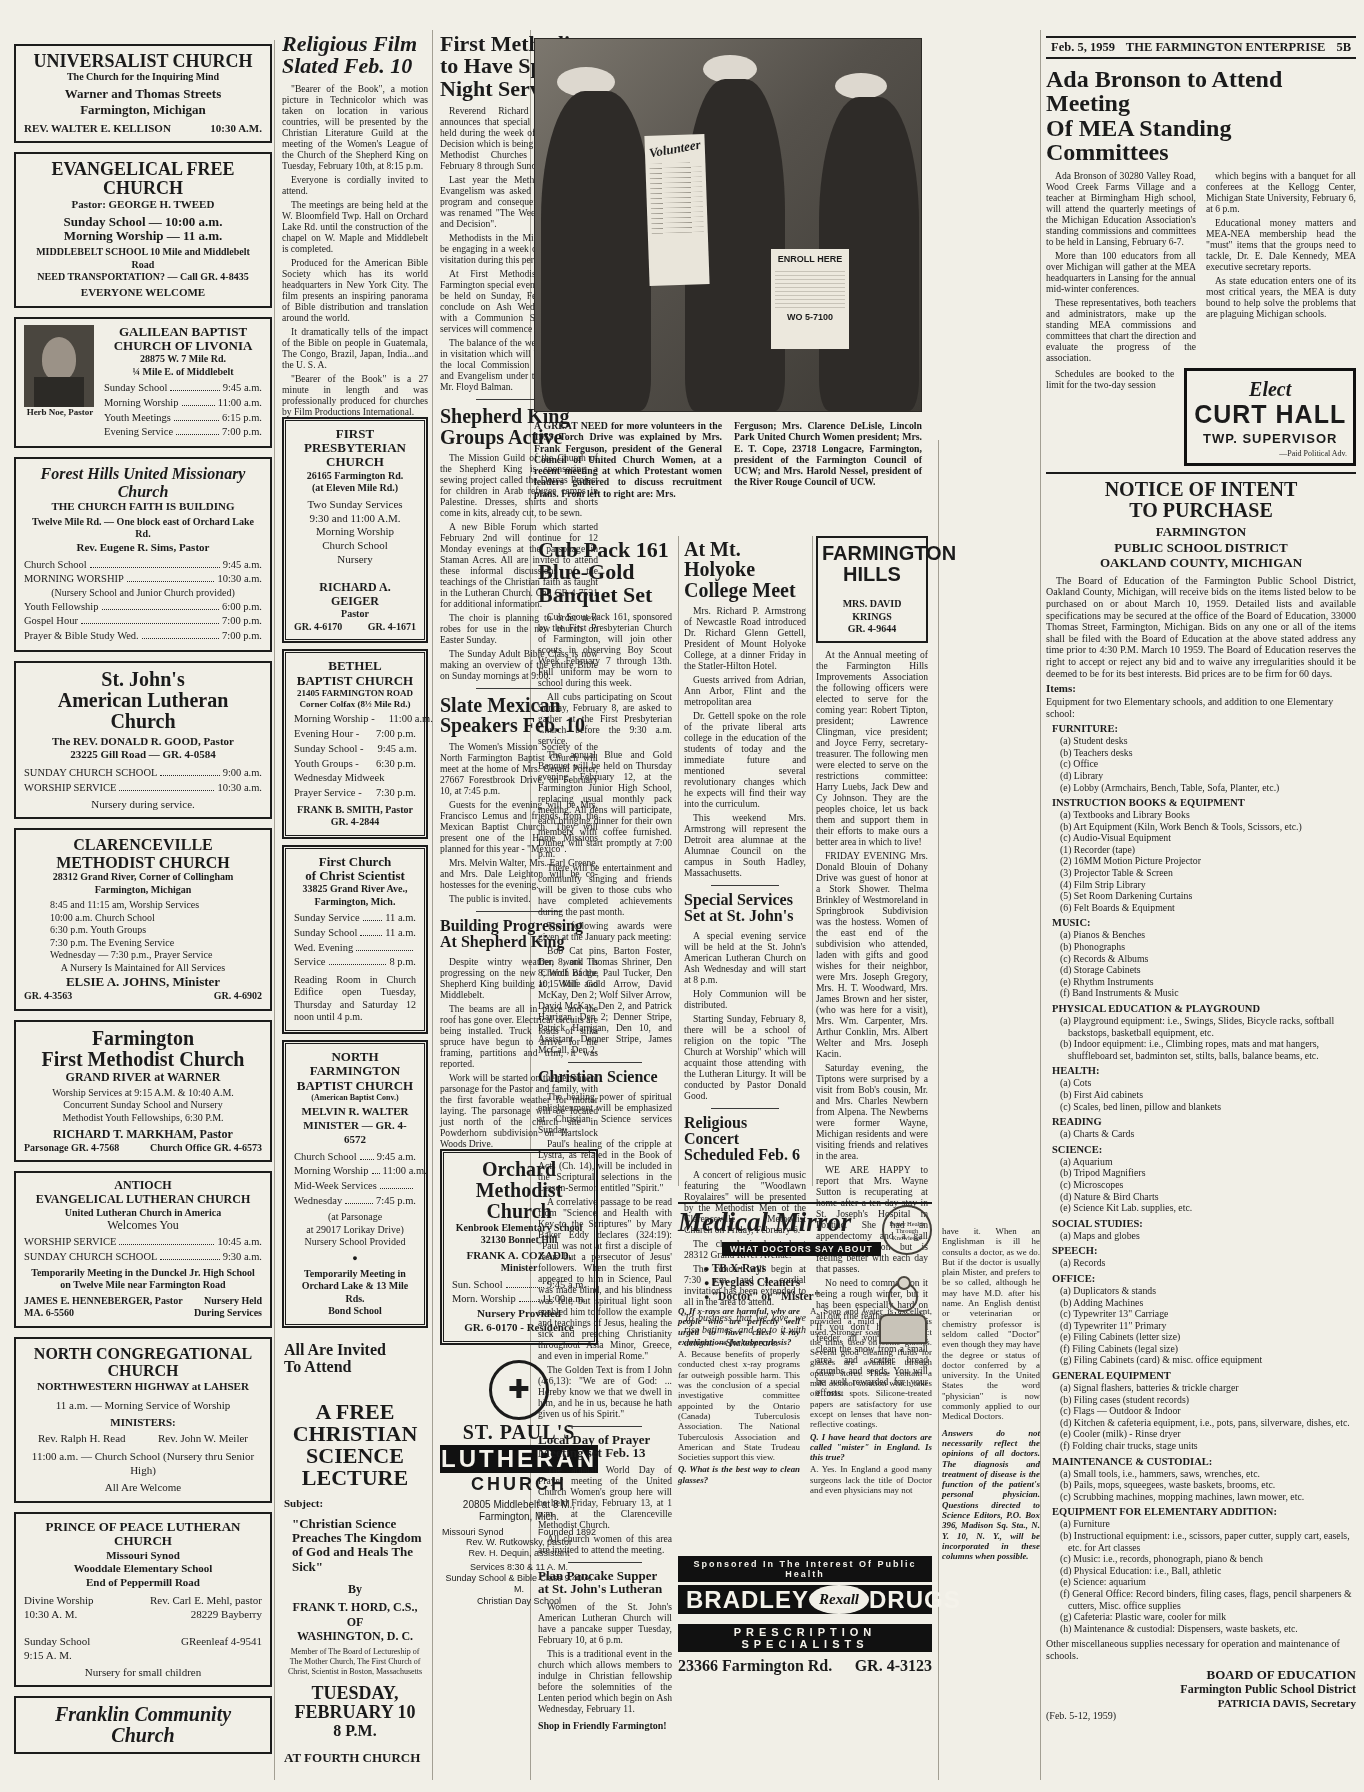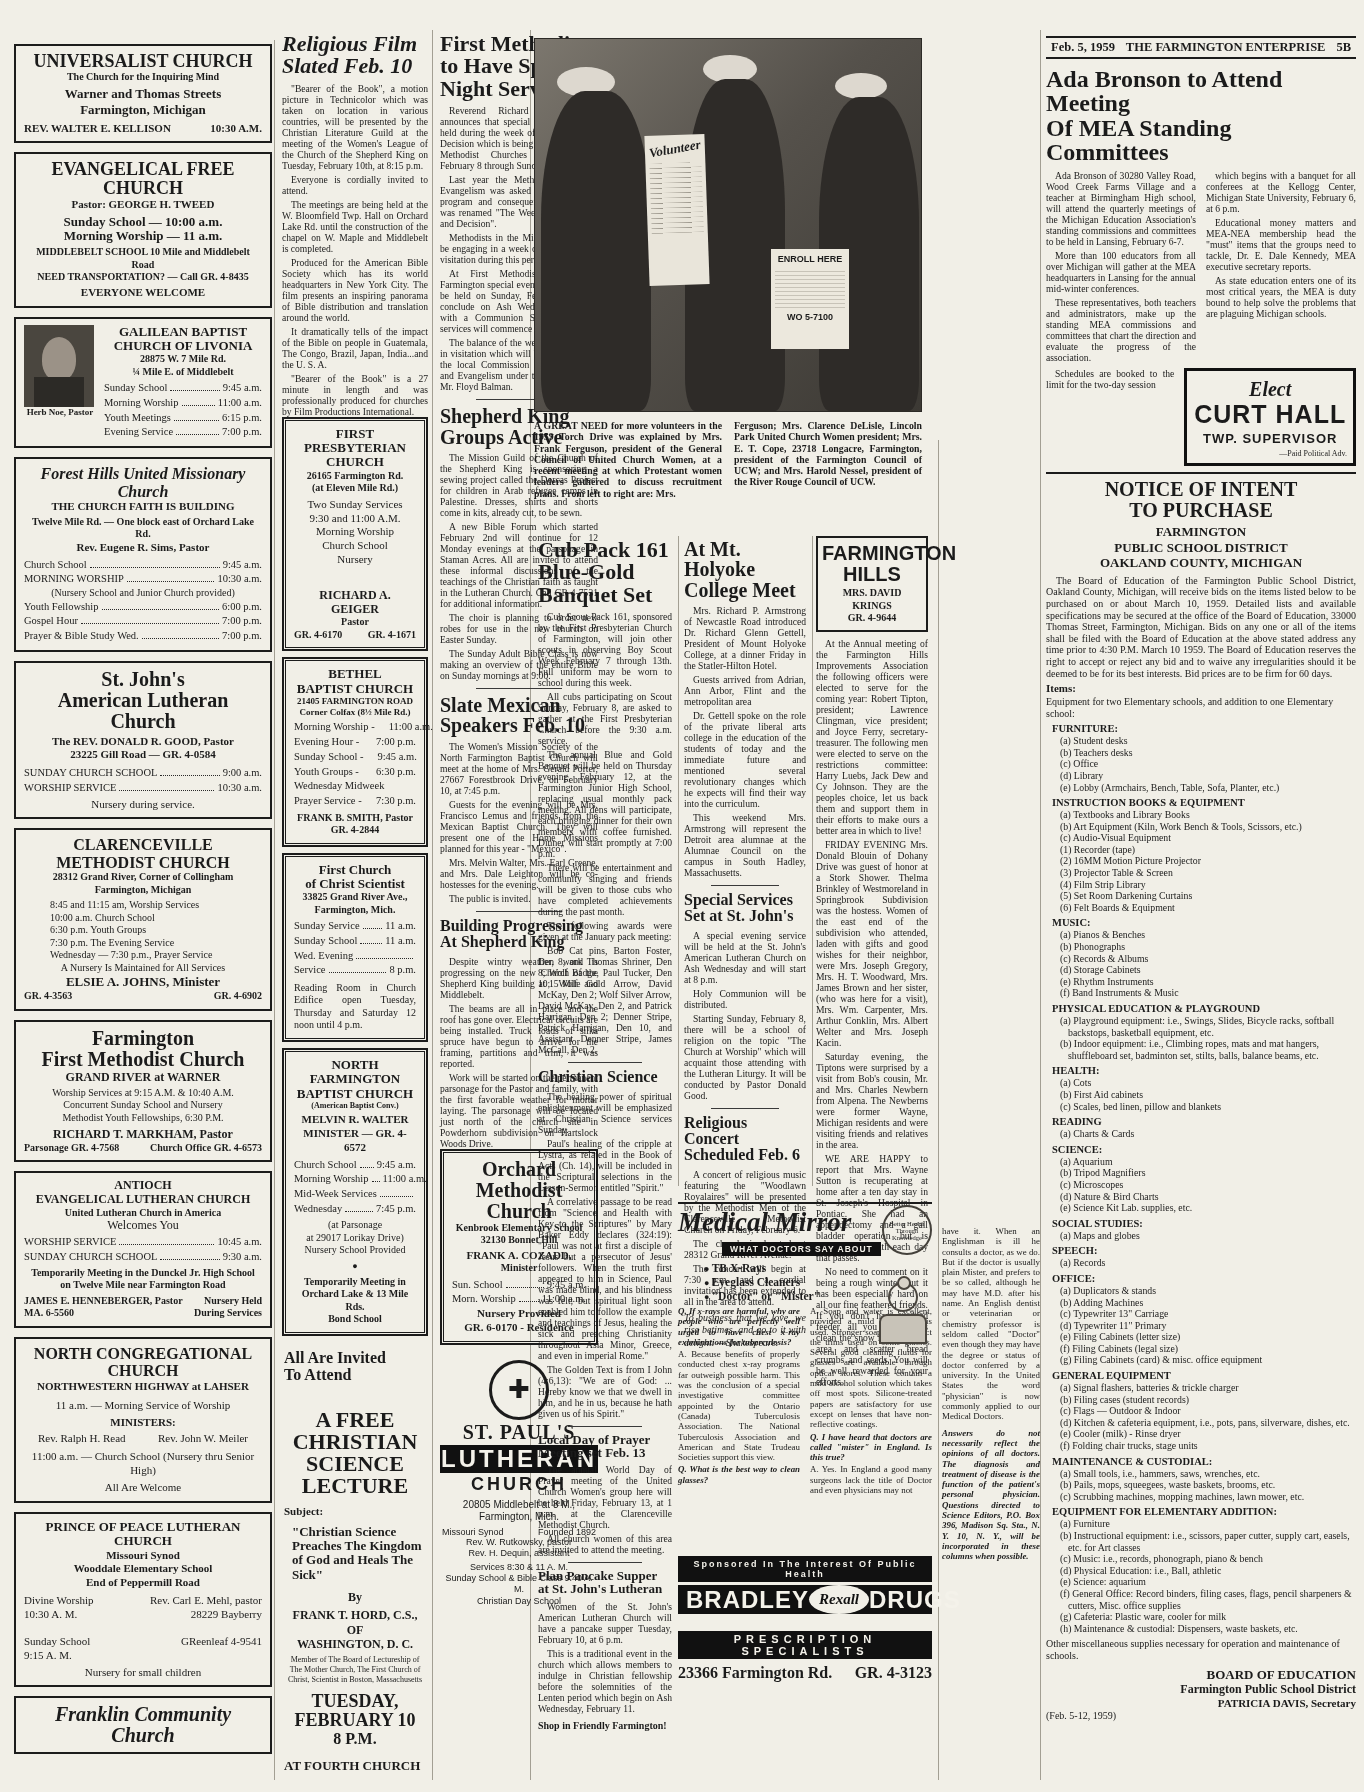--- a/index.html
+++ b/index.html
@@ -299,21 +299,21 @@
       <div class="c b s15">FIRST</div>
       <div class="c b s15">PRESBYTERIAN</div>
       <div class="c b s15">CHURCH</div>
       <div class="c b s10">26165 Farmington Rd.</div>
       <div class="c b s10">(at Eleven Mile Rd.)</div>
       <div class="c s11" style="margin-top:3px;">Two Sunday Services</div>
       <div class="c s11">9:30 and 11:00 A.M.</div>
       <div class="c s11">Morning Worship</div>
       <div class="c s11">Church School</div>
       <div class="c s11">Nursery</div>
-      <div class="c b s12" style="margin-top:21px;">RICHARD A. GEIGER</div>
+      <div class="c b s12" style="margin-top:13px;">RICHARD A. GEIGER</div>
       <div class="c b s10">Pastor</div>
       <div class="between b s10">
         <span>GR. 4-6170</span>
         <span>GR. 4-1671</span>
       </div>
     </div>
 
     <div class="box2">
       <div class="c b s15">BETHEL</div>
       <div class="c b s15">BAPTIST CHURCH</div>
@@ -654,21 +654,21 @@
           <p>The concert will begin at 7:30 p.m. and a cordial invitation has been extended to all in the area to attend.</p>
         </div>
       <div class="s10 i" style="margin-top:5px;text-align:justify;">To business that we love, we rise betimes, and go to it with delight.  —Shakespeare.</div>
     </div>
   </div>
 
   <div class="abs" style="left:816px;top:536px;width:112px;">
     <div class="box" style="padding:5px 4px;margin-bottom:6px;">
       <div class="c b sans s20">FARMINGTON</div>
       <div class="c b sans s20">HILLS</div>
-      <div class="c b s10" style="margin-top:2px;">MRS. DAVID KRINGS</div>
+      <div class="c b s10" style="margin-top:13px;">MRS. DAVID KRINGS</div>
       <div class="c b s10">GR. 4-9644</div>
     </div>
     <div class="ps">
         <p>At the Annual meeting of the Farmington Hills Improvements Association the following officers were elected to serve for the coming year: Robert Tipton, president; Lawrence Clingman, vice president; and Joyce Ferry, secretary-treasurer. The following men were elected to serve on the restrictions committee: Harry Luebs, Jack Dew and Cy Johnson. They are the peoples choice, let us back them and support them in their efforts to make ours a better area in which to live!</p>
         <p>FRIDAY EVENING Mrs. Donald Blouin of Dohany Drive was guest of honor at a Stork Shower. Thelma Brinkley of Westmoreland in Springbrook Subdivision was the hostess. Women of the east end of the subdivision who attended, laden with gifts and good wishes for their neighbor, were Mrs. Joseph Gregory, Mrs. H. T. Woodward, Mrs. James Brown and her sister, (who was here for a visit), Mrs. Wm. Carpenter, Mrs. Arthur Conklin, Mrs. Albert Welter and Mrs. Joseph Kacin.</p>
         <p>Saturday evening, the Tiptons were surprised by a visit from Bob's cousin, Mr. and Mrs. Charles Newbern from Alpena. The Newberns were former Wayne, Michigan residents and were visiting friends and relatives in the area.</p>
         <p>WE ARE HAPPY to report that Mrs. Wayne Sutton is recuperating at home after a ten day stay in St. Joseph's Hospital in Pontiac. She had an appendectomy and a gall bladder operation but is feeling better with each day that passes.</p>
         <p>No need to comment on it being a rough winter, but it has been especially hard on all our fine feathered friends. If you don't have a bird feeder, all you need do is clean the snow from a small area and scatter bread crumbs and seeds. You will be well rewarded for your efforts.</p>
       </div>
   </div>
@@ -705,21 +705,21 @@
     <p class="q" style="margin-top:6px;">Answers do not necessarily reflect the opinions of all doctors. The diagnosis and treatment of disease is the function of the patient's personal physician. Questions directed to Science Editors, P.O. Box 396, Madison Sq. Sta., N. Y. 10, N. Y., will be incorporated in these columns when possible.</p>
   </div>
 
   <div class="abs sans" style="left:678px;top:1556px;width:254px;">
     <div class="blackbar b c" style="font-size:9px;letter-spacing:2px;padding:3px 2px;">Sponsored  In  The  Interest  Of  Public  Health</div>
     <div class="blackbar" style="display:flex;align-items:center;justify-content:space-between;padding:0 8px;margin-top:3px;">
       <span class="b" style="font-size:24px;letter-spacing:1px;">BRADLEY</span>
       <span class="b i" style="background:#f1efe7;color:#111;border-radius:50%;padding:6px 10px;font-size:15px;font-family:'Liberation Serif',serif;">Rexall</span>
       <span class="b" style="font-size:24px;letter-spacing:1px;">DRUGS</span>
     </div>
-    <div class="blackbar b c" style="font-size:11px;letter-spacing:5px;padding:2px;margin-top:17px;">PRESCRIPTION  SPECIALISTS</div>
+    <div class="blackbar b c" style="font-size:11px;letter-spacing:5px;padding:2px;margin-top:10px;">PRESCRIPTION  SPECIALISTS</div>
     <div class="between b" style="font-family:'Liberation Serif',serif;font-size:16px;margin-top:5px;">
       <span>23366 Farmington Rd.</span>
       <span>GR. 4-3123</span>
     </div>
   </div>
 
   <div class="abs" style="left:1046px;top:36px;width:310px;">
     <div class="mast">
       <span>Feb. 5, 1959</span>
       <span>THE FARMINGTON ENTERPRISE</span>

